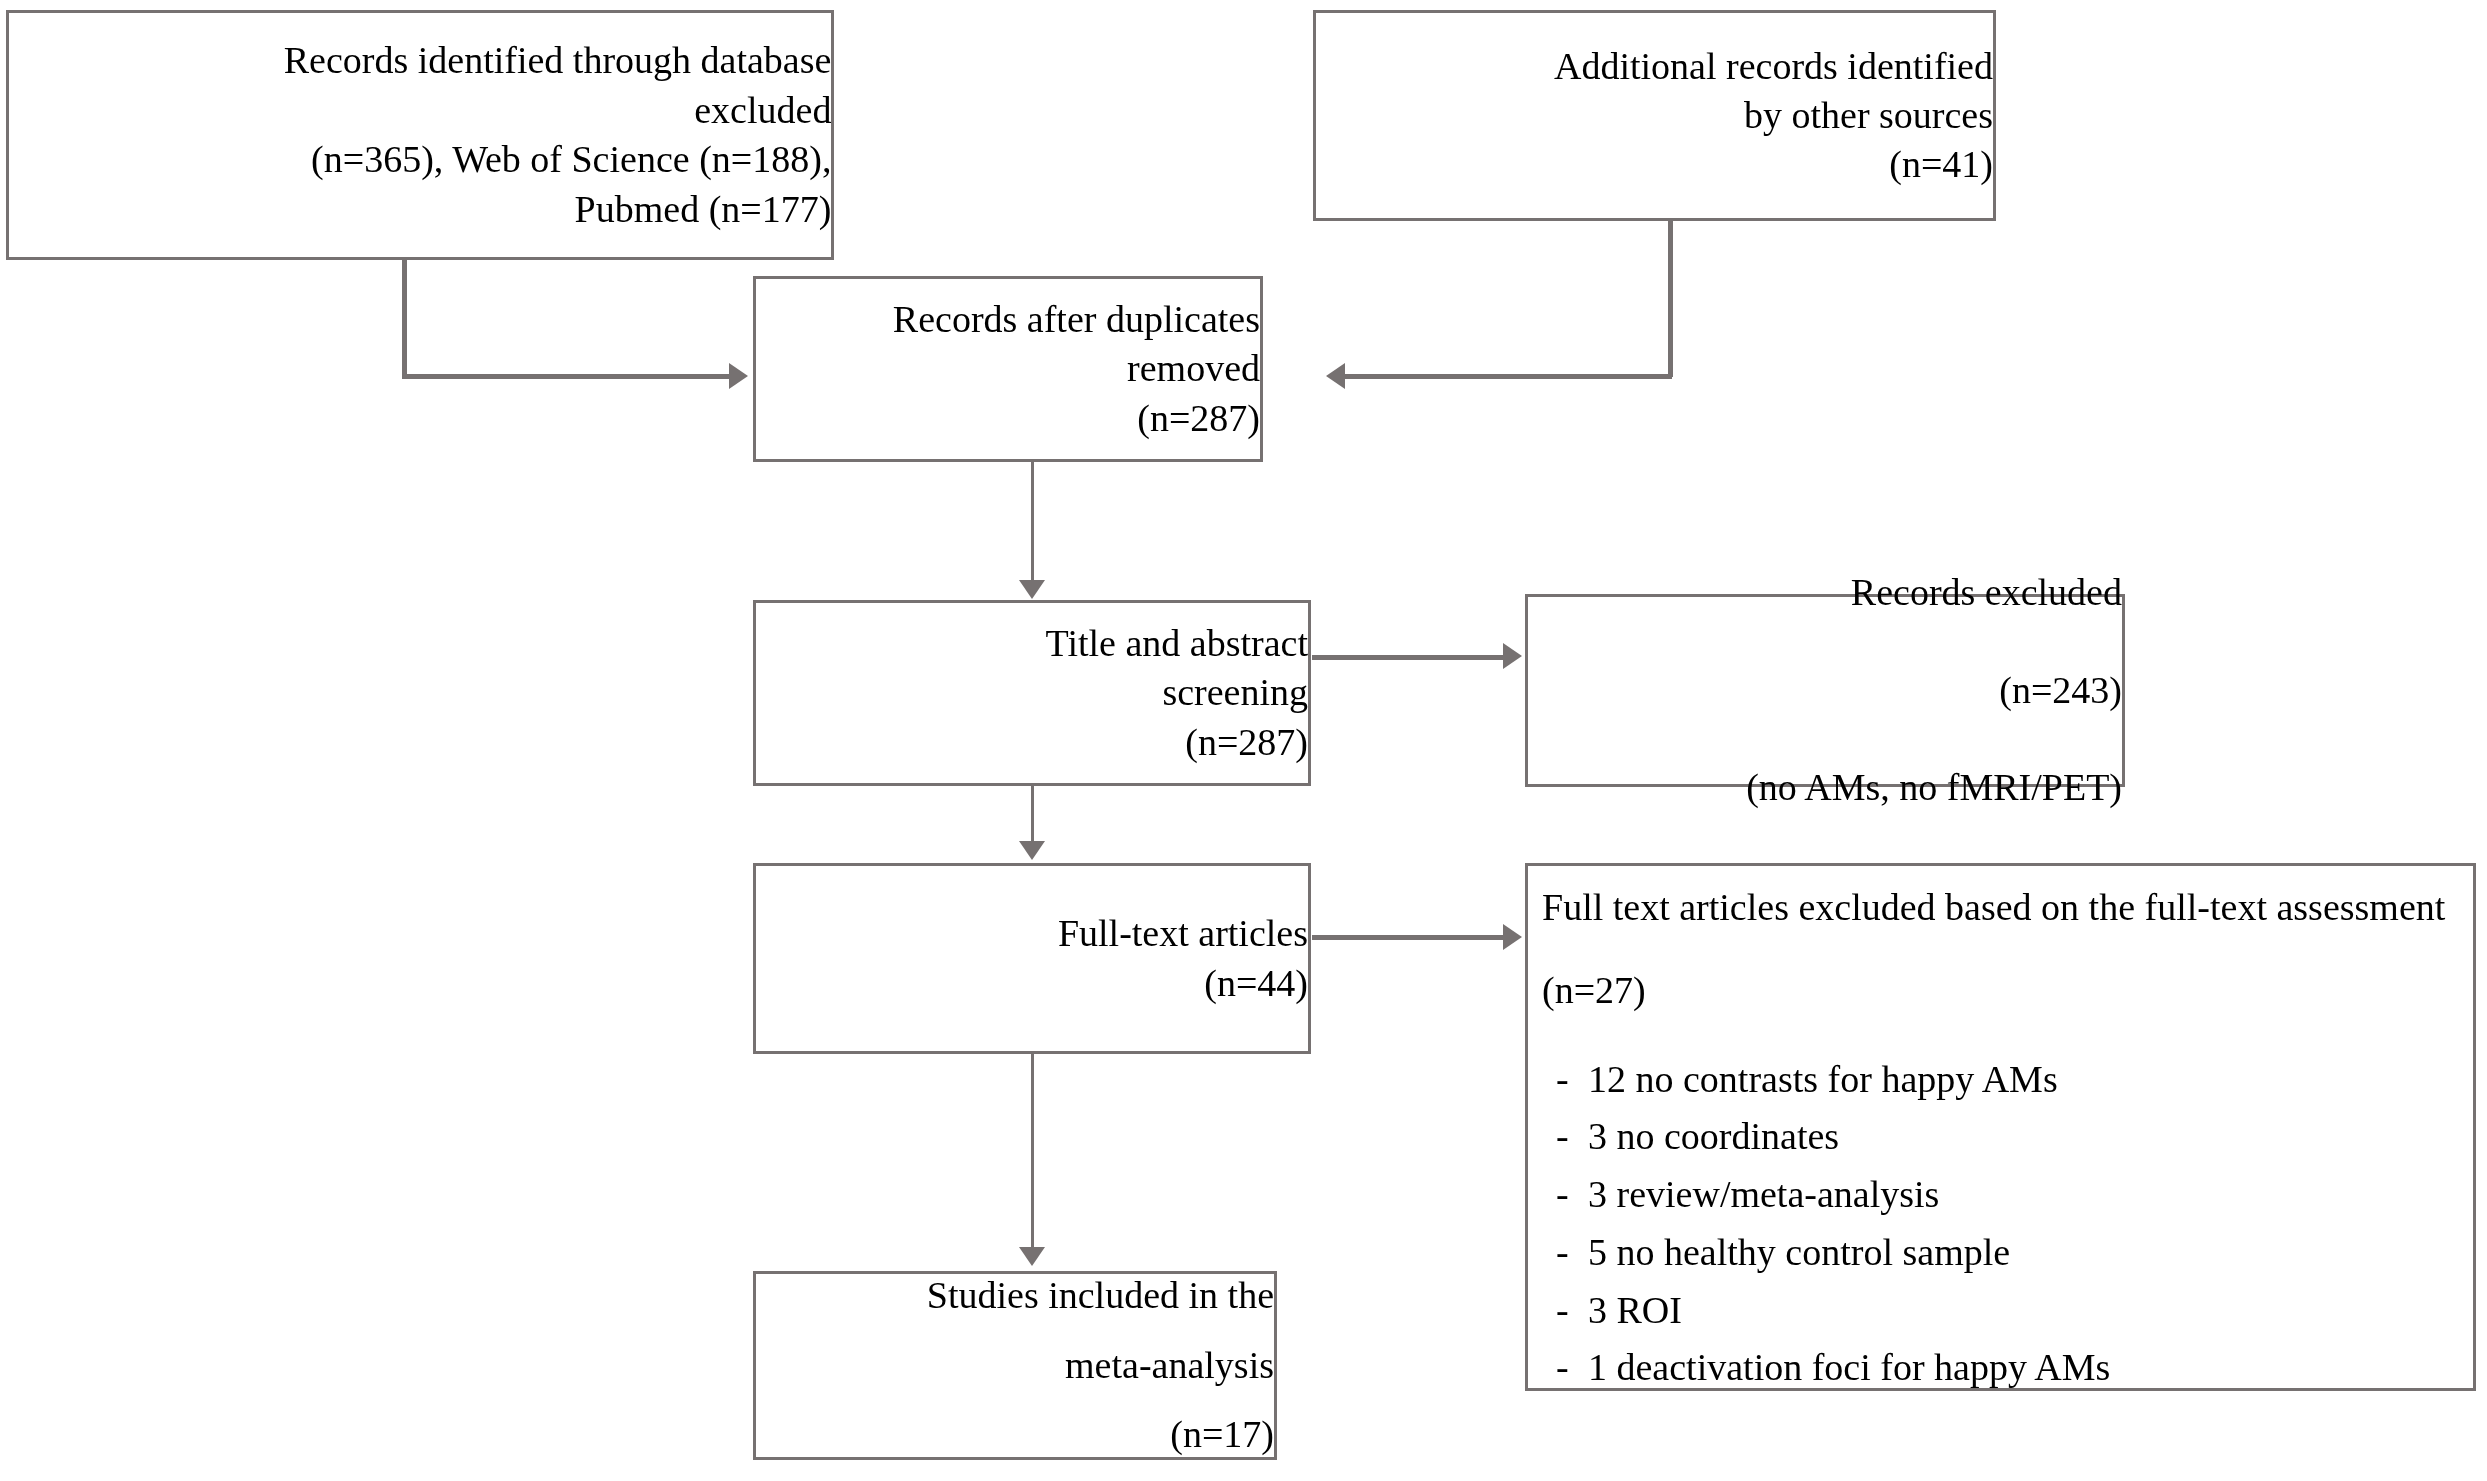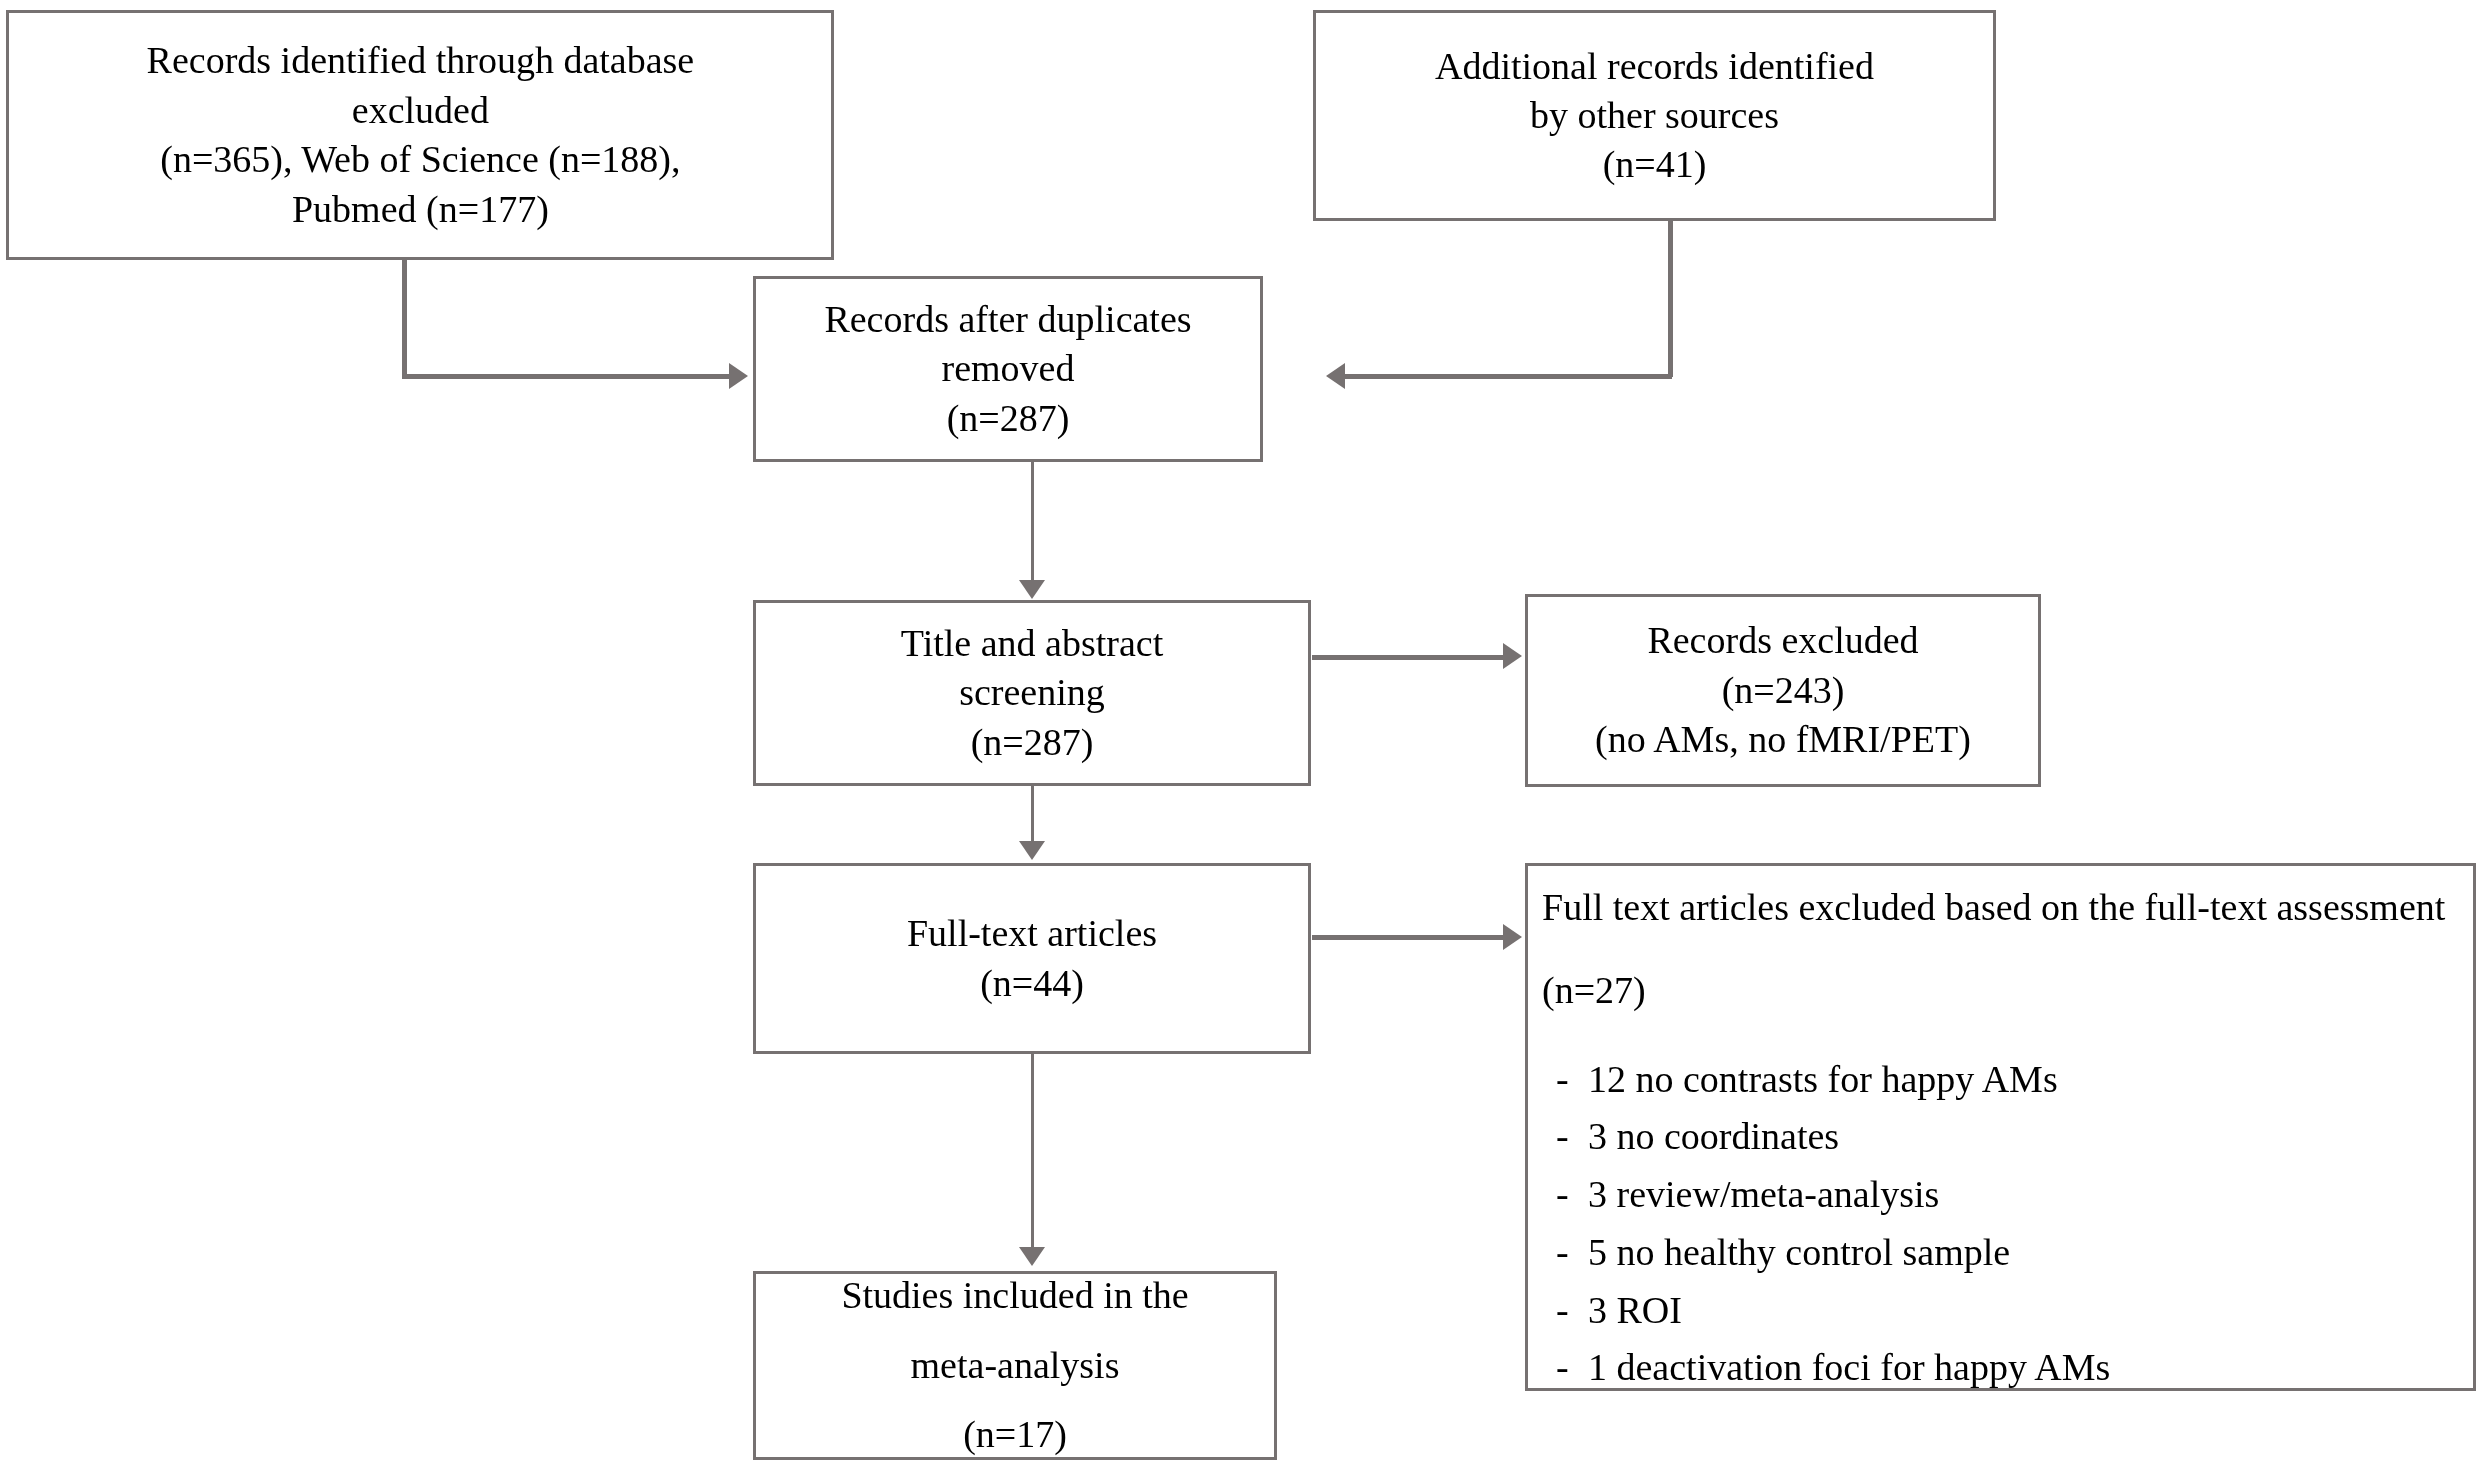--- a/index.html
+++ b/index.html
@@ -18,21 +18,21 @@
     overflow: hidden;
   }
   .box {
     position: absolute;
     box-sizing: border-box;
     border: 3.8px solid #767171;
     background: #ffffff;
     display: flex;
     flex-direction: column;
     justify-content: center;
-    align-items: center;
+    align-items: flex-end;
     text-align: center;
     line-height: 1.30;
     font-size: 38px;
   }
   .box .ln {
     display: block;
     white-space: nowrap;
   }
   
   .box.listbox {
@@ -123,21 +123,21 @@
     <span class="ln">removed</span>
     <span class="ln">(n=287)</span>
   </div>
 
   <div class="box" style="left:753px; top:600px; width:558px; height:186px;">
     <span class="ln">Title and abstract</span>
     <span class="ln">screening</span>
     <span class="ln">(n=287)</span>
   </div>
 
-  <div class="box" style="left:1525px; top:594px; width:516px; height:193px;">
+  <div class="box" style="left:1525px; top:594px; width:600px; height:193px;gap:48px;">
     <span class="ln">Records excluded</span>
     <span class="ln">(n=243)</span>
     <span class="ln">(no AMs, no fMRI/PET)</span>
   </div>
 
   <div class="box" style="left:753px; top:863px; width:558px; height:191px;">
     <span class="ln">Full-text articles</span>
     <span class="ln">(n=44)</span>
   </div>
 

